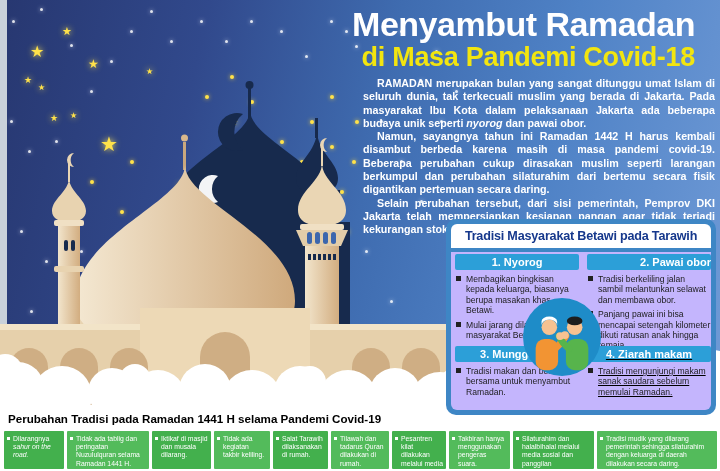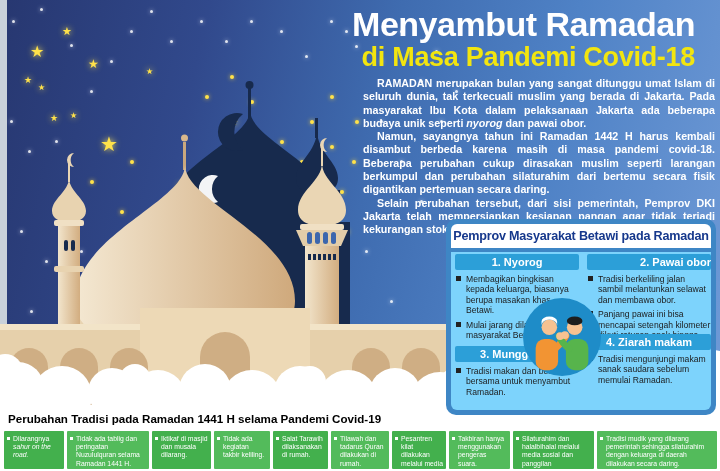--- a/index.html
+++ b/index.html
@@ -33,21 +33,21 @@
   
   .tbox{position:absolute;left:446px;top:219px;width:270px;height:196px;border-radius:10px;
         padding:5px;box-sizing:border-box;z-index:6;}
   .tb-title{background:#fff;border-radius:6px 6px 0 0;height:24px;line-height:24px;text-align:center;
             font-weight:bold;font-size:12.6px;letter-spacing:-.2px;}
   .tb-body{position:relative;margin-top:4px;border-radius:0 0 6px 6px;height:158px;}
   .cell{position:absolute;width:124px;}
   .cell.c1{left:4px;top:2px;}
   .cell.c2{left:136px;top:2px;}
   .cell.c3{left:4px;top:94px;}
-  .cell.c4{left:136px;top:82px;}
+  .cell.c4{left:136px;top:94px;text-decoration:underline;}
   .sec-head{color:#fff;font-weight:bold;font-size:11px;height:16px;line-height:16px;
             text-align:center;border-radius:2px;}
   .sec-list{margin:4px 0 0;padding:0;list-style:none;}
   .sec-list li{position:relative;padding-left:11px;font-size:8.6px;line-height:10.4px;
                color:#1c1c1c;margin-bottom:4px;}
   .sec-list li::before{content:"";position:absolute;left:1px;top:2px;width:5px;height:5px;background:#222;}
   .people{position:absolute;left:72px;top:46px;width:78px;height:78px;z-index:3;}
 
   
   .bottom{position:absolute;left:0;top:405px;width:720px;height:66px;background:#fff;z-index:5;}
@@ -221,27 +221,27 @@
       <span class="dot w" style="left: 10px; top: 370px; width: 3px; height: 3px;"></span>
     </div>
 
   <div class="headline">
     <div class="hl1">Menyambut Ramadan</div>
     <div class="hl2" style="color: rgb(242, 229, 15);">di Masa Pandemi Covid-18</div>
   </div>
 
   <div class="intro">
       <p class="intro-p"><span>RAMADAN merupakan bulan yang sangat ditunggu umat Islam di seluruh dunia, tak terkecuali muslim yang berada di Jakarta. Pada masyarakat Ibu Kota dalam pelaksanaan Jakarta ada beberapa budaya unik seperti </span><span class="it">nyorog</span><span> dan pawai obor.</span></p>
-      <p class="intro-p"><span>Namun, sayangnya tahun ini  Ramadan 1442 H harus kembali disambut berbeda karena masih di masa pandemi covid-18. Beberapa perubahan cukup dirasakan muslim seperti larangan berkumpul dan perubahan silaturahim dari bertemu secara fisik digantikan pertemuan secara daring.</span></p>
+      <p class="intro-p"><span>Namun, sayangnya tahun ini  Ramadan 1442 H harus kembali disambut berbeda karena masih di masa pandemi covid-19. Beberapa perubahan cukup dirasakan muslim seperti larangan berkumpul dan perubahan silaturahim dari bertemu secara fisik digantikan pertemuan secara daring.</span></p>
       <p class="intro-p"><span>Selain perubahan tersebut, dari sisi pemerintah, Pemprov DKI Jakarta telah mempersiapkan kesiapan pangan agar tidak terjadi kekurangan stok selama pelaksanaan Ramadan 1442 H.</span></p>
     </div>
 
   <div class="tbox" style="background: rgb(62, 134, 197);">
-    <div class="tb-title" style="color: rgb(22, 56, 140);">Pemprov Masyarakat Betawi pada Ramadan</div>
-    <div class="tb-body" style="background: #7dd3fc;">
+    <div class="tb-title" style="color: rgb(22, 56, 140);">Tradisi Masyarakat Betawi pada Tarawih</div>
+    <div class="tb-body" style="background: #c4b5fd;">
       <div class="cell c1">
           <div class="sec-head" style="background: rgb(44, 159, 216);">1. Nyorog</div>
           <ul class="sec-list">
             <li>Membagikan bingkisan kepada keluarga, biasanya berupa masakan khas Betawi.</li>
             <li>Mulai jarang dilakukan masyarakat Betawi.</li>
           </ul>
         </div>
       <div class="cell c2">
           <div class="sec-head" style="background: rgb(44, 159, 216); text-align: right;">2. Pawai obor</div>
           <ul class="sec-list">

